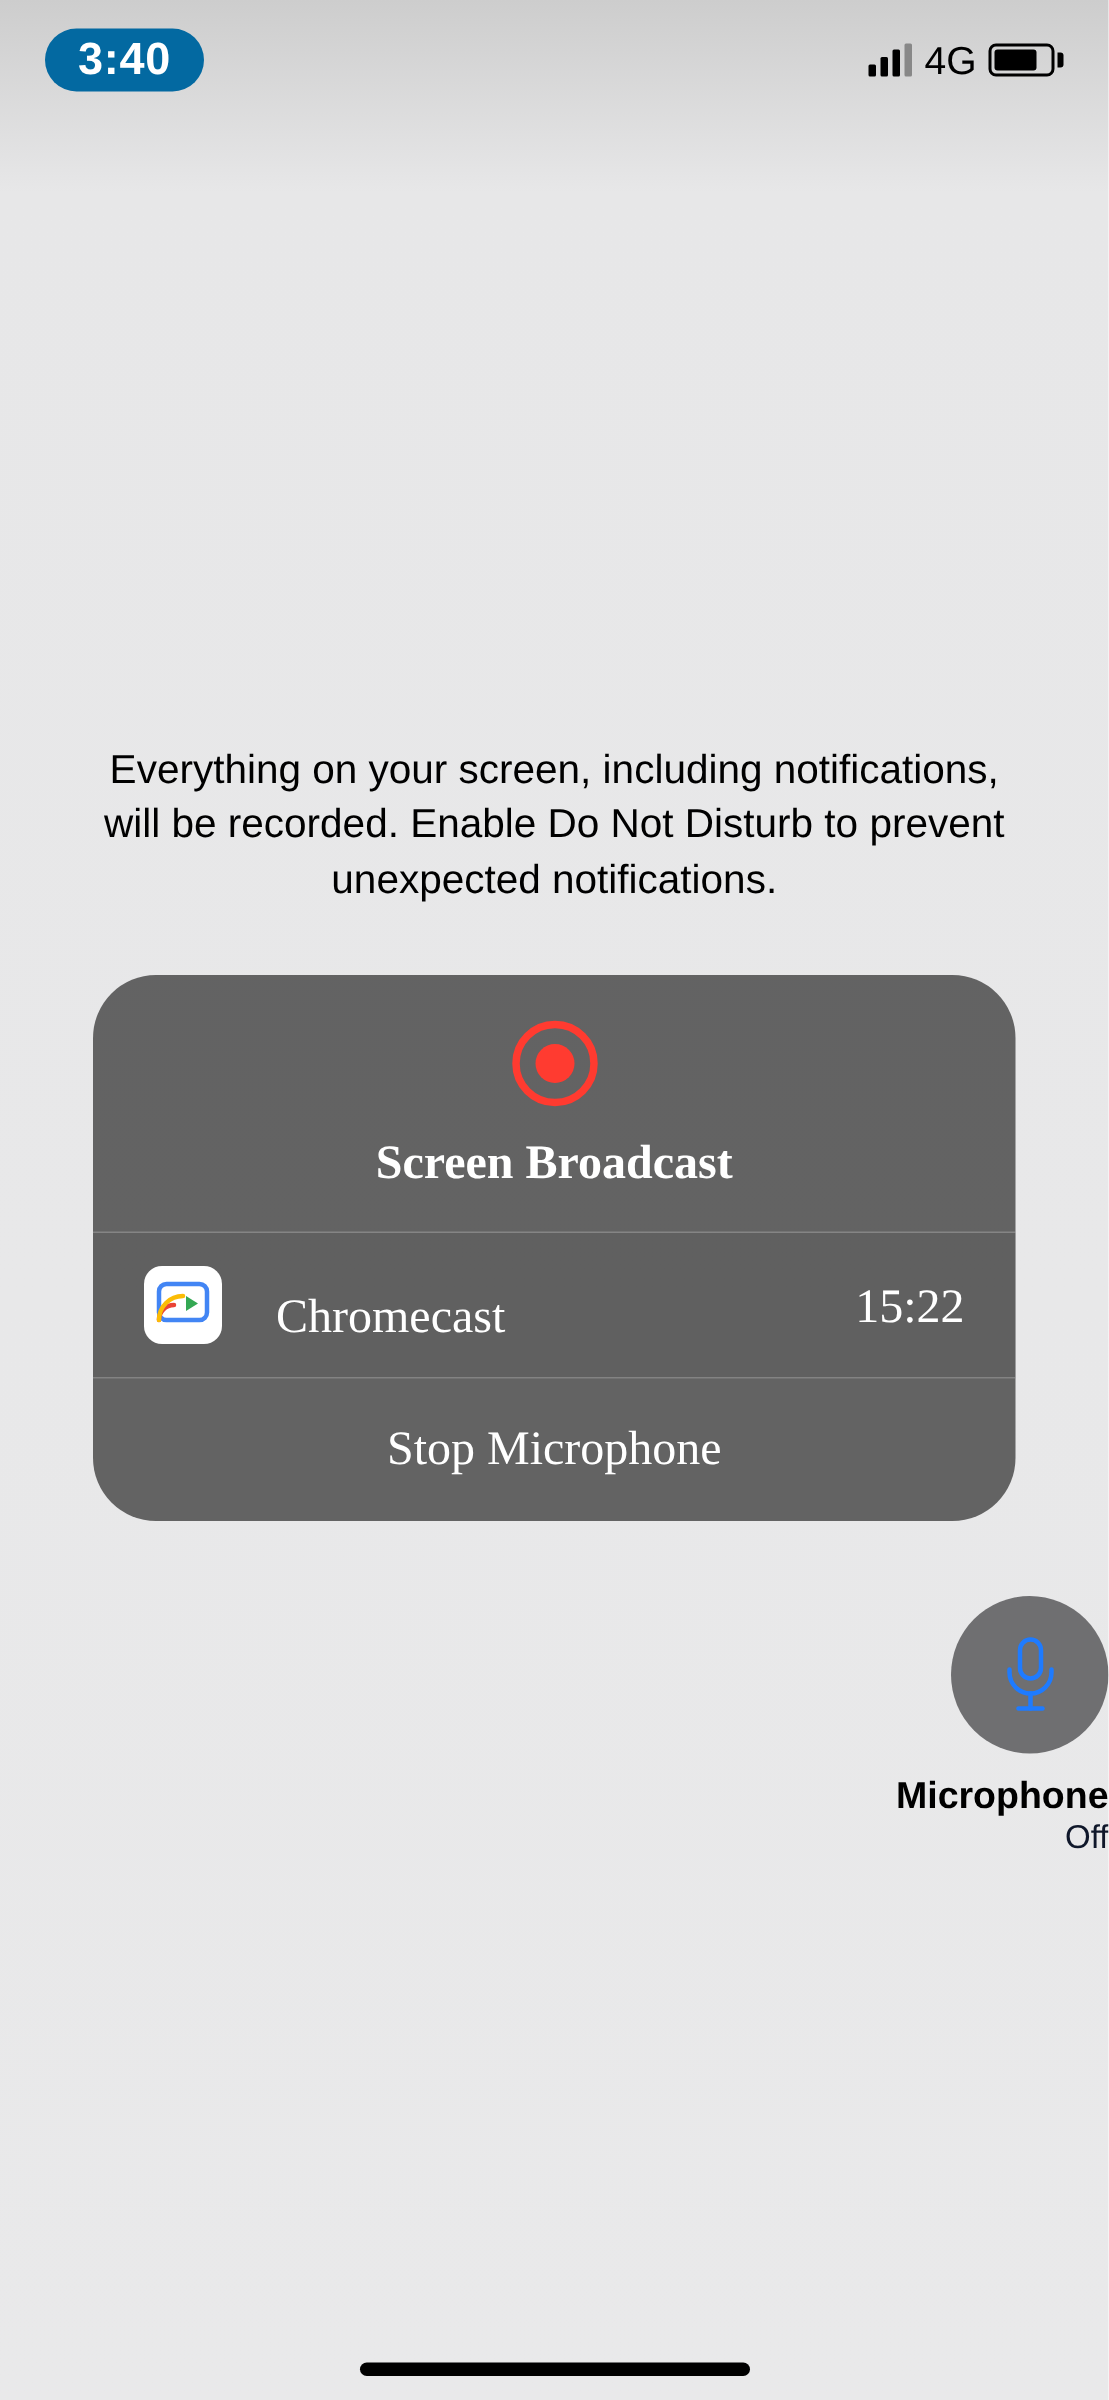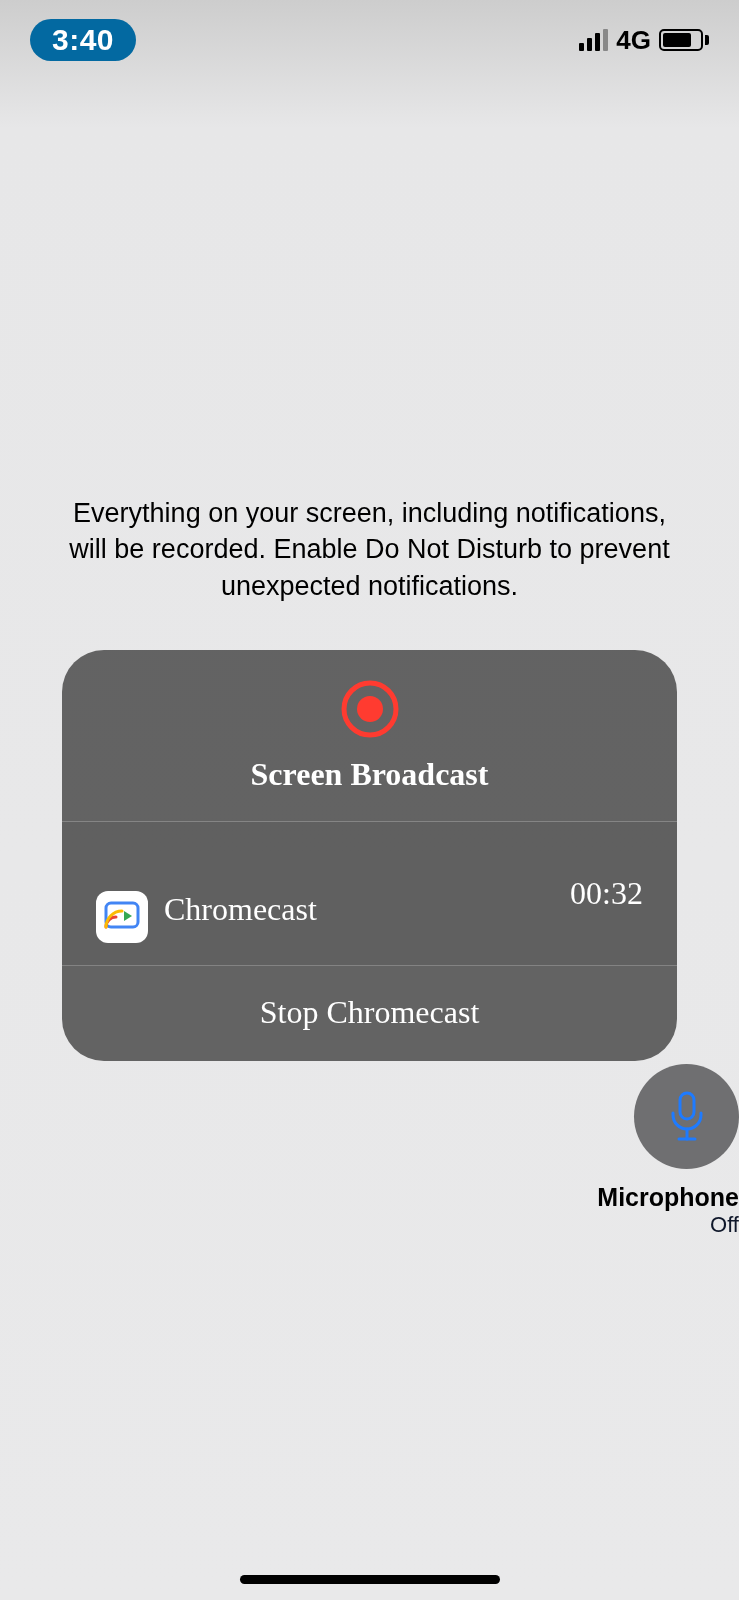--- a/index.html
+++ b/index.html
@@ -19,21 +19,21 @@
   .time-pill {
     background: #0369a1; color: #fff; font-weight: 700;
     font-size: 30px; padding: 4px 22px; border-radius: 22px;
     letter-spacing: 0.5px;
   }
   .status-right { display: flex; align-items: center; gap: 8px; }
   .signal { display: flex; align-items: flex-end; gap: 3px; height: 22px; }
   .signal .b { width: 5px; background:#000; border-radius:1px; }
   .signal .b1{height:8px;} .signal .b2{height:13px;} .signal .b3{height:18px;}
   .signal .b4{height:22px; background:#888;}
-  .net { font-size: 26px; font-weight: 700; }
+  .net { font-size: 26px; font-weight: 400; }
   .battery { display:flex; align-items:center; }
   .batt-body { width:44px; height:22px; border:2px solid #000; border-radius:5px; position:relative; }
   .batt-fill { position:absolute; left:2px; top:2px; bottom:2px; width:70%; background:#000; border-radius:2px; }
   .batt-cap { width:4px; height:10px; background:#000; border-radius:0 2px 2px 0; margin-left:2px; }
 
   
   .info-text {
     position:absolute; top:495px; left:0; right:0;
     text-align:center; font-size:27px; line-height:1.35;
     color:#000; padding:0 60px; font-weight:400;
@@ -55,21 +55,21 @@
   }
   .rec-icon { width:58px; height:58px; margin-bottom:18px; }
   .panel-title { font-size:32px; font-weight:600; color:#fff; }
 
   .panel-row {
     display:flex; align-items:center; justify-content:space-between;
     padding: 22px 34px;
     border-bottom: 1px solid rgba(255,255,255,0.22);
     background: rgba(90,90,90,0.3);
   }
-  .row-left { display:flex; align-items:flex-start; gap:16px;margin-top:47px; }
+  .row-left { display:flex; align-items:flex-end; gap:36px; }
   .app-icon {
     width:52px; height:52px; border-radius:12px; background:#fff;
     display:flex; align-items:center; justify-content:center;
   }
   .row-name { font-size:32px; font-weight:400; }
   .row-time { font-size:32px; font-weight:400; }
 
   .panel-action {
     text-align:center; padding: 28px 0 30px 0;
     font-size:32px; font-weight:400; color:#fff;
@@ -134,24 +134,24 @@
       <div class="app-icon">
         <svg width="40" height="40" viewBox="0 0 40 40">
           <rect x="4" y="6" width="32" height="24" rx="5" fill="none" stroke="#4285f4" stroke-width="3"></rect>
           <path d="M4 30 a10 10 0 0 1 10 -10" fill="none" stroke="#ea4335" stroke-width="3" stroke-linecap="round"></path>
           <path d="M4 30 a16 16 0 0 1 16 -16" fill="none" stroke="#fbbc05" stroke-width="3" stroke-linecap="round"></path>
           <polygon points="22,14 22,24 30,19" fill="#34a853"></polygon>
         </svg>
       </div>
       <div class="row-name">Chromecast</div>
     </div>
-    <div class="row-time">00:32</div>
+    <div class="row-time">15:22</div>
   </div>
 
-  <div class="panel-action">Stop Chromecast</div>
+  <div class="panel-action">Stop Microphone</div>
 </div>
 
 <div class="mic-wrap">
   <div class="mic-circle">
     <svg width="44" height="56" viewBox="0 0 44 56">
       <rect x="15" y="4" width="14" height="26" rx="7" fill="none" stroke="#1e7bff" stroke-width="3"></rect>
       <path d="M8 24 v2 a14 14 0 0 0 28 0 v-2" fill="none" stroke="#1e7bff" stroke-width="3" stroke-linecap="round"></path>
       <line x1="22" y1="40" x2="22" y2="50" stroke="#1e7bff" stroke-width="3" stroke-linecap="round"></line>
       <line x1="14" y1="50" x2="30" y2="50" stroke="#1e7bff" stroke-width="3" stroke-linecap="round"></line>
     </svg>

